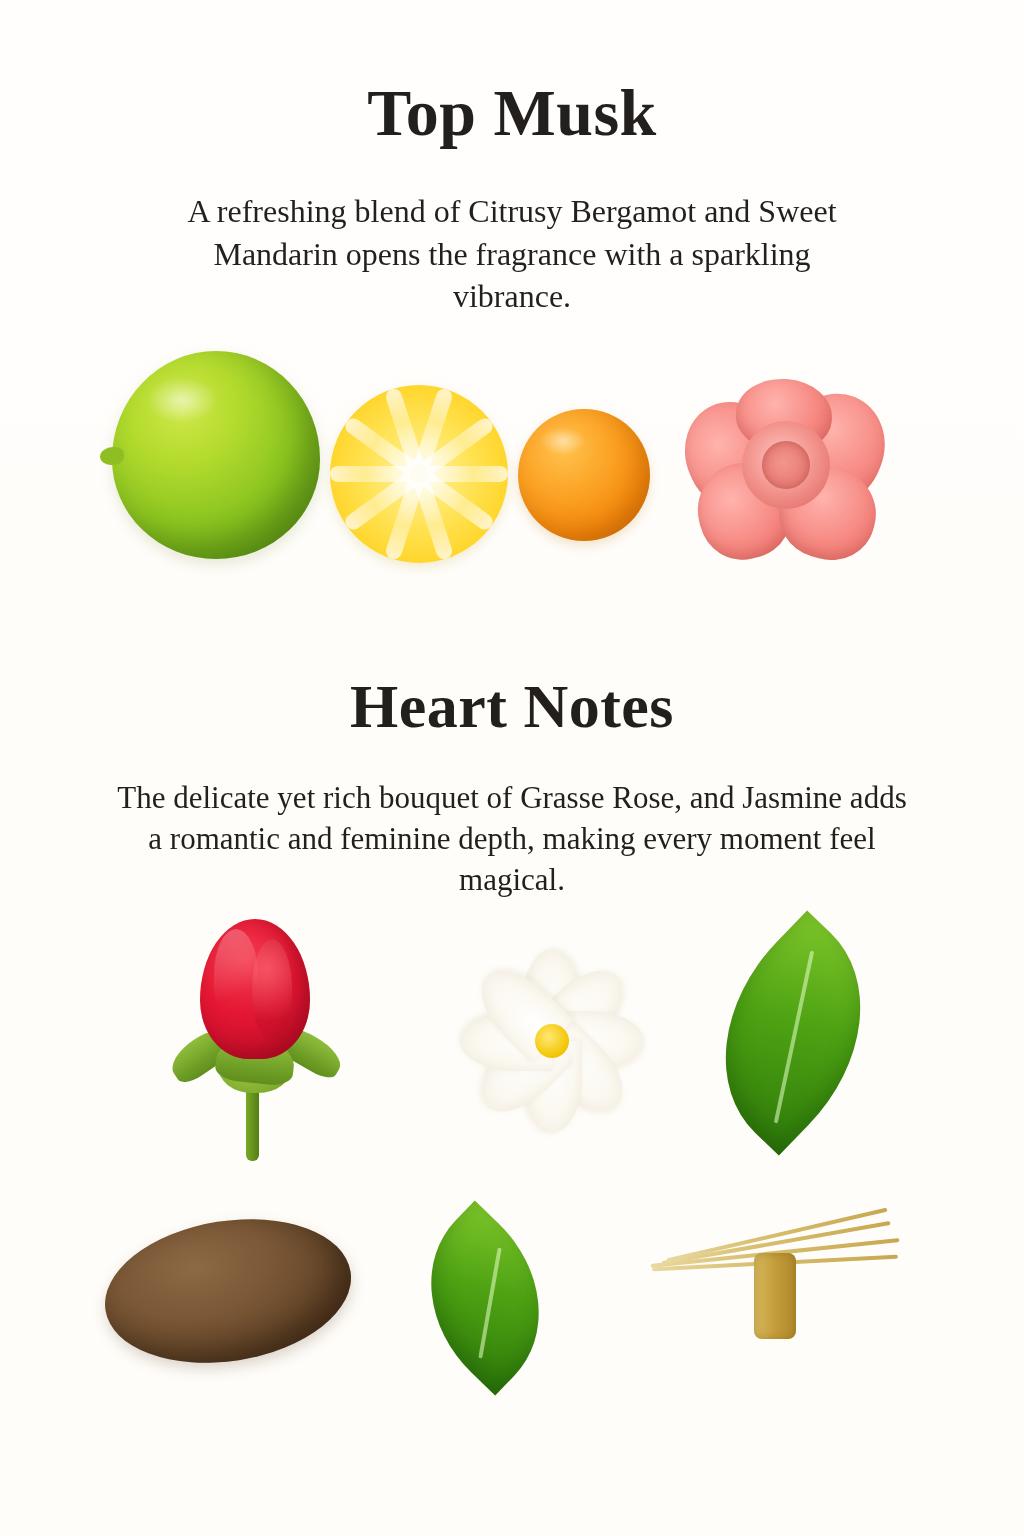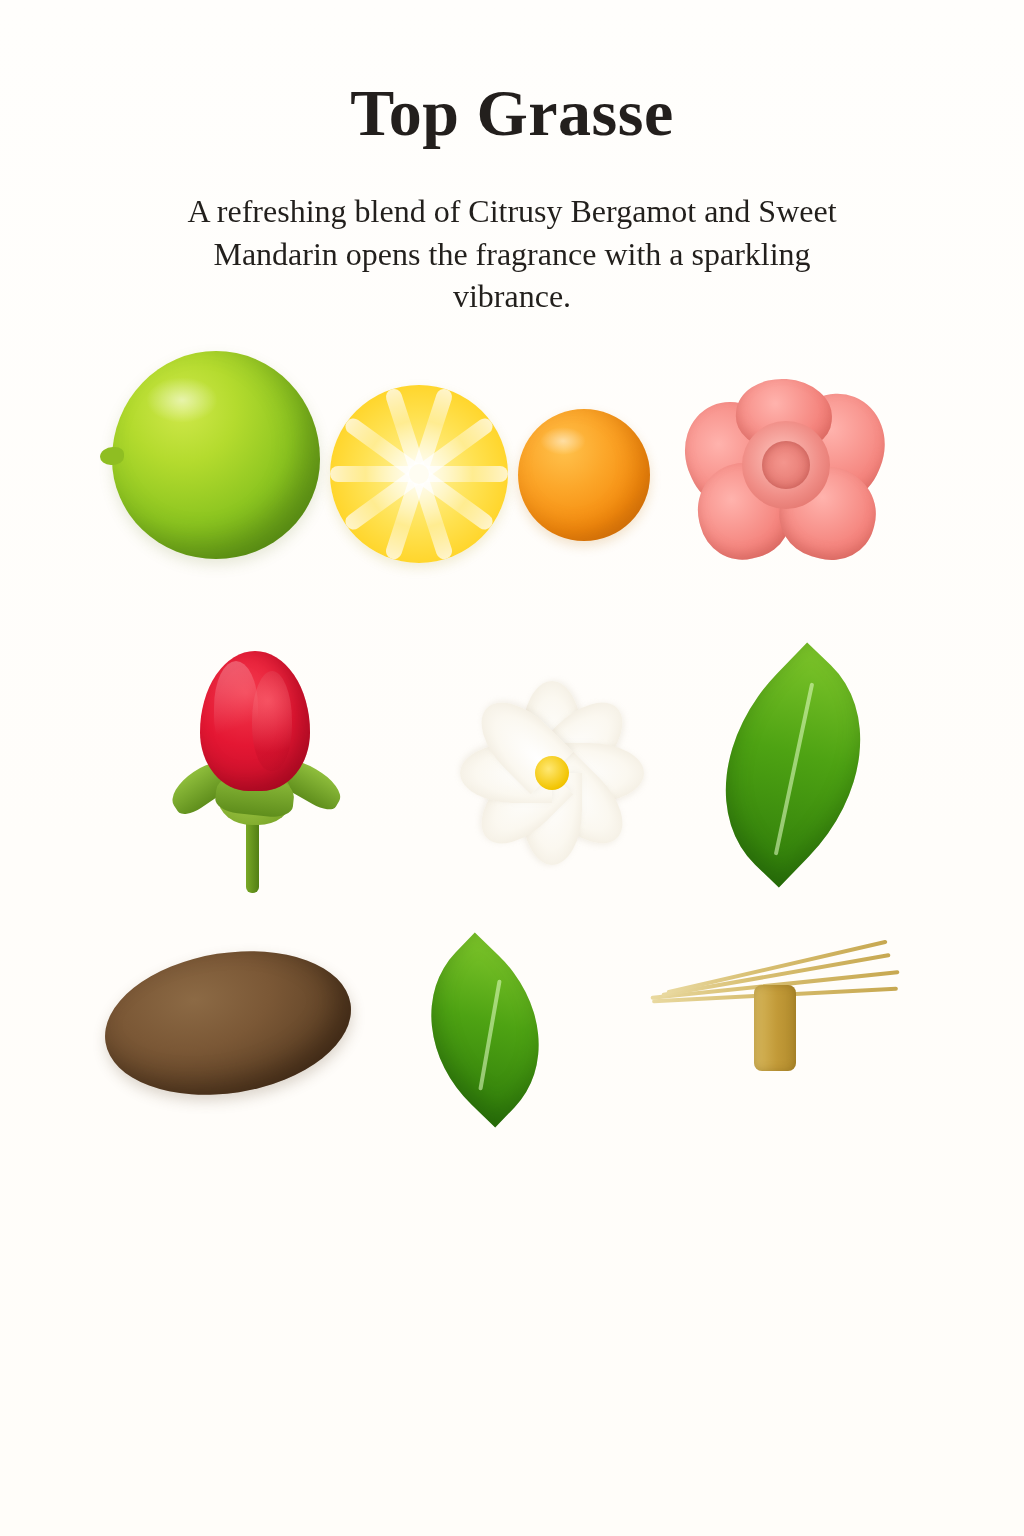--- a/index.html
+++ b/index.html
@@ -270,21 +270,21 @@
     box-shadow: inset 0 0 8px rgba(110,80,15,0.35);
     z-index: 3;
   }
 </style>
 </head>
 <body>
 
 <div class="page">
 
   <section class="section" id="top-notes-section">
-    <h1 class="section-title">Top Grasse</h1>
+    <h1 class="section-title">Top Musk</h1>
     <p class="section-desc">A refreshing blend of Citrusy Bergamot and Sweet Mandarin opens the fragrance with a sparkling vibrance.</p>
 
     <div class="imgrow" id="top-row">
 
       <div class="lime">
         <div class="shine"></div>
       </div>
 
       <div class="lemon-half">
         <div class="seg" style="transform: rotate(0deg);"></div>
@@ -311,20 +311,22 @@
         <div class="petal p4"></div>
         <div class="petal p5"></div>
         <div class="c1"></div>
         <div class="c2"></div>
       </div>
 
     </div>
   </section>
 
   <section class="section" id="heart-notes-section">
+    <h1 class="section-title">Heart Notes</h1>
+    <p class="section-desc">The delicate yet rich bouquet of Grasse Rose, and Jasmine adds a romantic and feminine depth, making every moment feel magical.</p>
 
     <div class="imgrow" id="heart-row">
 
       <div class="red-rosebud">
         <div class="stem"></div>
         <div class="sepal s1"></div>
         <div class="sepal s2"></div>
         <div class="calyx"></div>
         <div class="sepal s3"></div>
         <div class="bud"></div>

